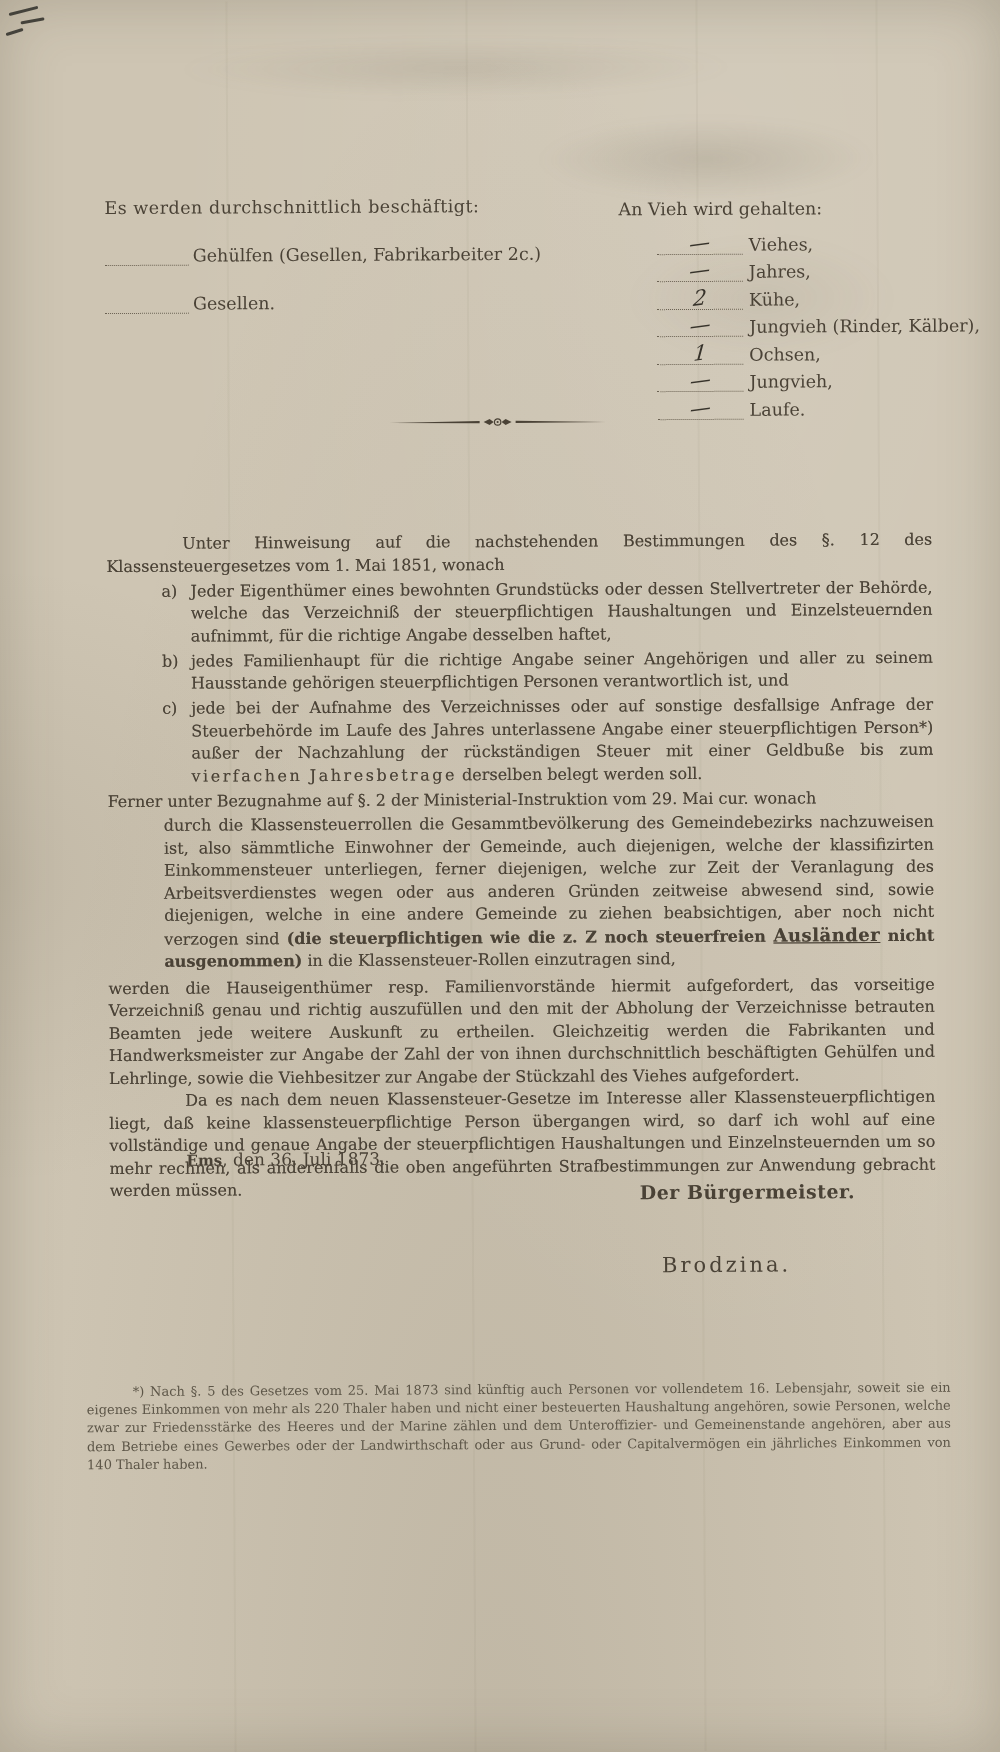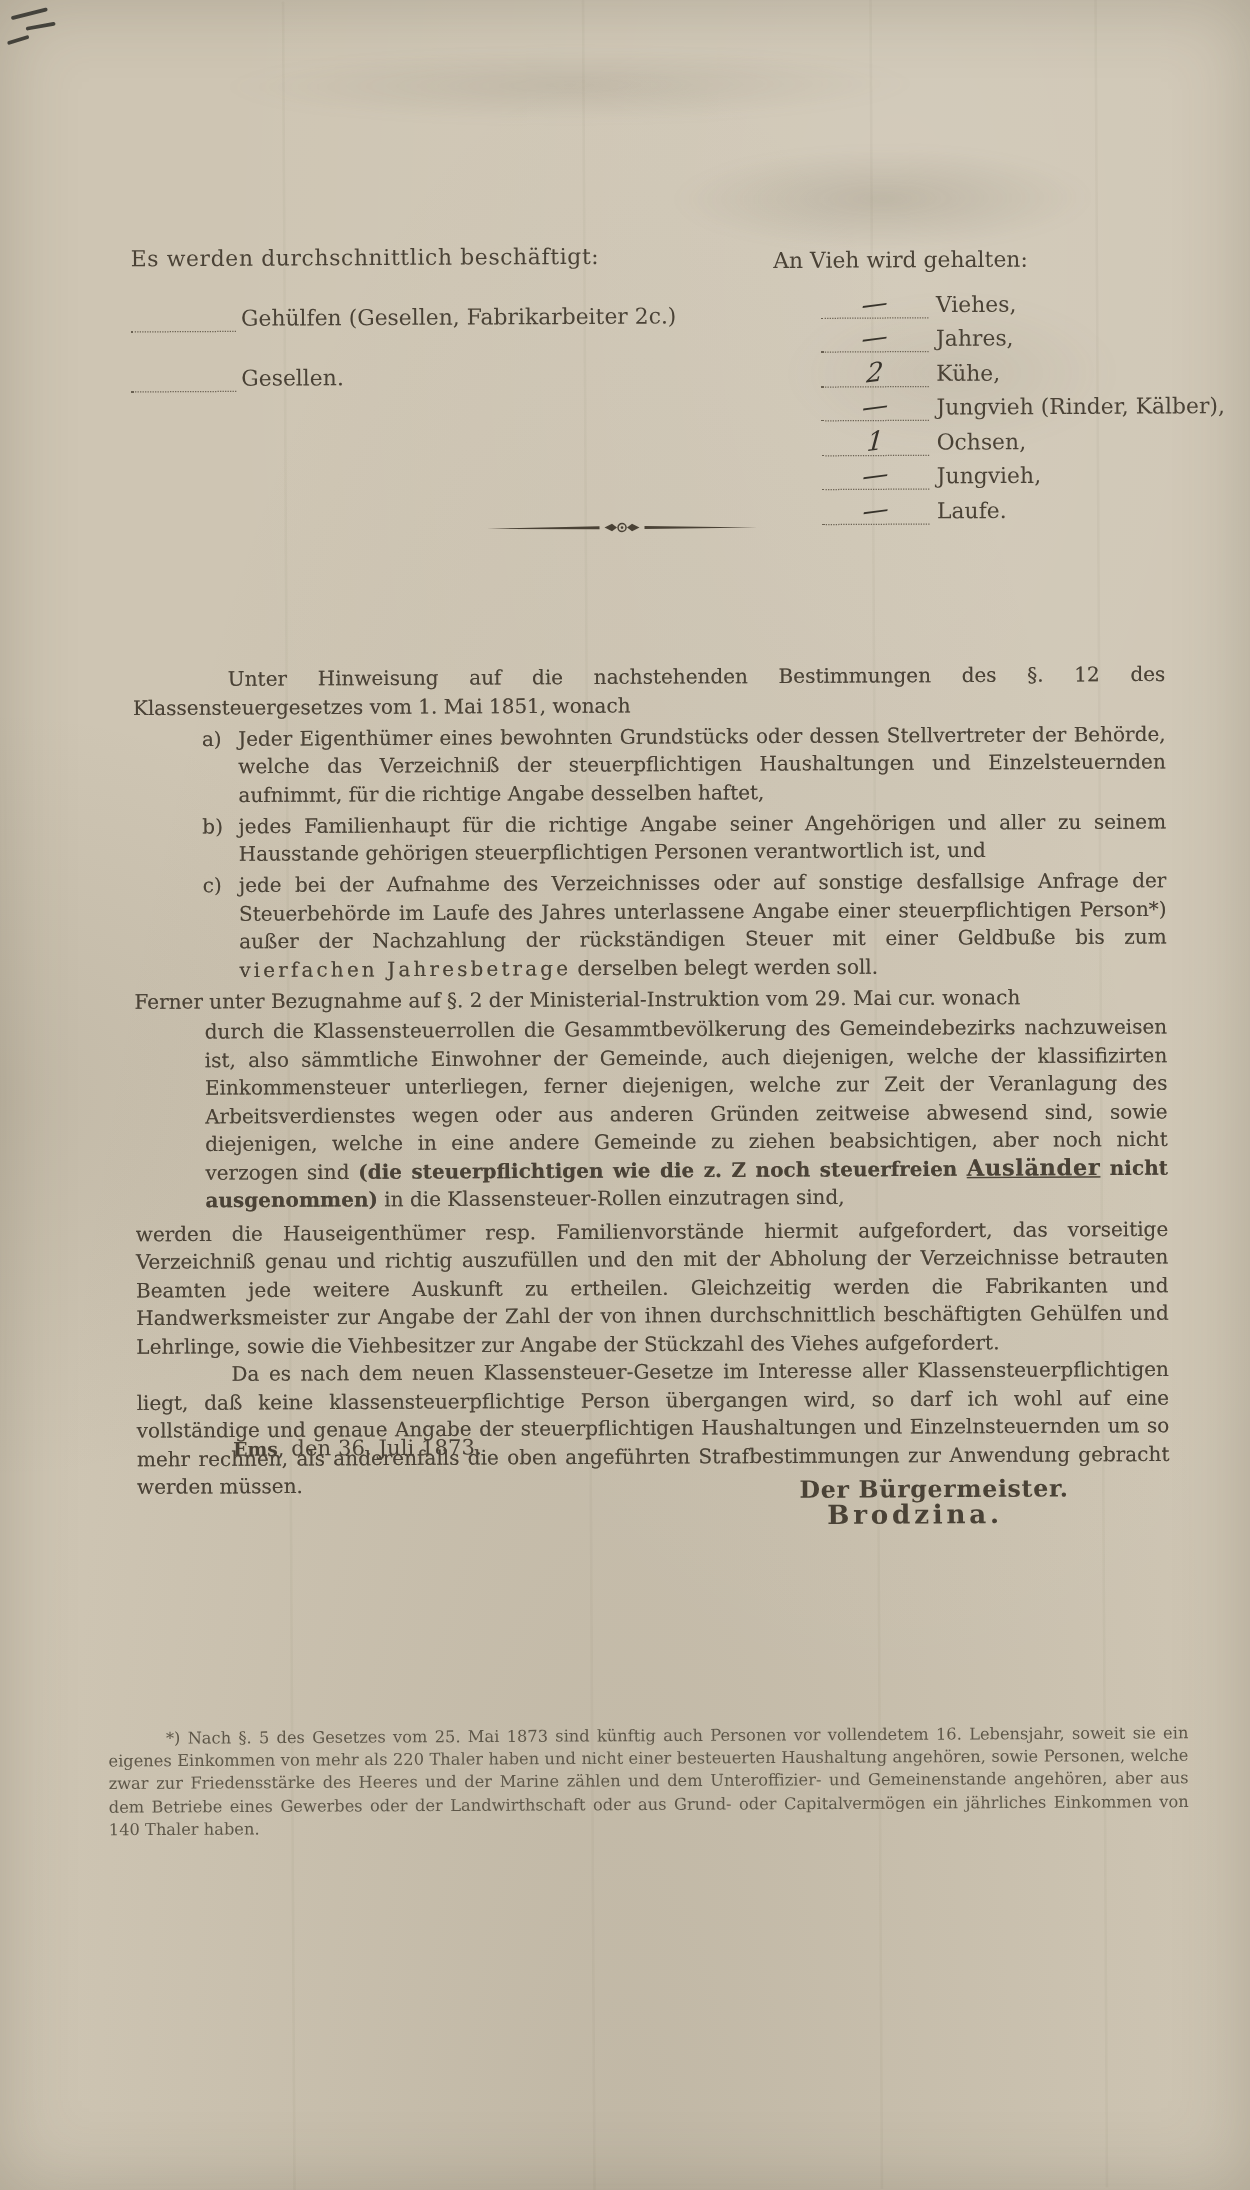--- a/index.html
+++ b/index.html
@@ -61,21 +61,21 @@
   .p-werden{margin:4px 0;}
   .p-daes{text-indent:76px;margin-top:6px;}
   .spaced{letter-spacing:2.5px;}
   .bold{font-weight:bold;}
   .bold-big{font-weight:bold;font-size:18px;letter-spacing:0.5px;text-decoration:underline;}
 
   
   .dateline{position:absolute;left:185px;top:1148px;font-size:17px;}
   .dateline .place{font-weight:bold;font-size:15px;}
   .sig-title{position:absolute;left:638px;top:1182px;font-size:19px;font-weight:bold;letter-spacing:0.5px;}
-  .sig-name{position:absolute;left:660px;top:1200px;font-size:21px;letter-spacing:3px;font-weight:700;}
+  .sig-name{position:absolute;left:660px;top:1254px;font-size:21px;letter-spacing:3px;font-weight:400;}
 
   
   .footnote{
     position:absolute;left:84px;top:1381px;width:864px;
     font-size:13px;line-height:18.2px;text-align:justify;color:#5d5648;
     text-indent:46px;
   }
 </style>
 </head>
 <body>

